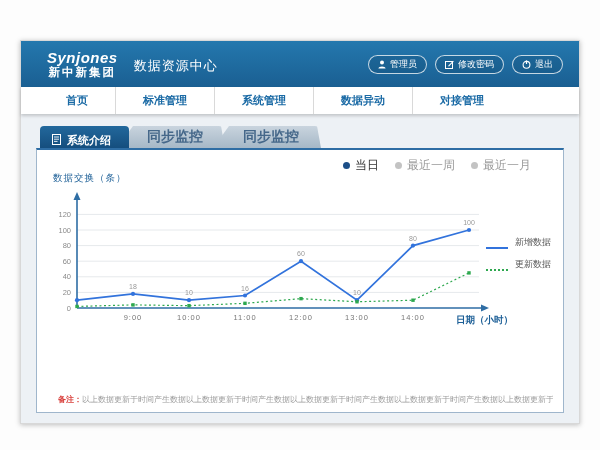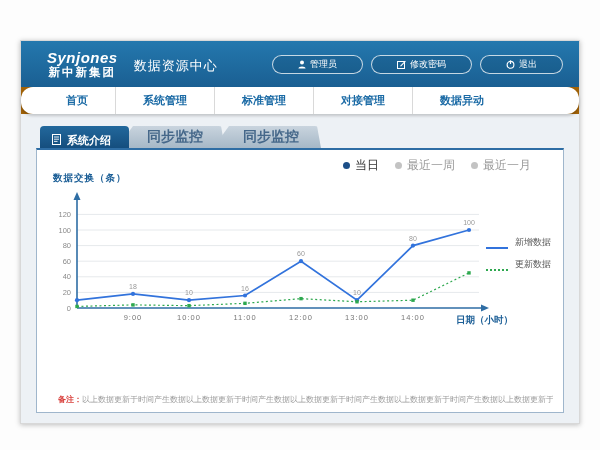--- a/index.html
+++ b/index.html
@@ -10,26 +10,26 @@
 
   
   .header { position:absolute; left:0; top:0; right:0; height:46px;
             background:linear-gradient(#2478ae,#1a5f92); display:flex; align-items:center; }
   .logo { margin-left:26px; color:#fff; text-align:center; line-height:1.05; }
   .logo-en { font-size:15px; font-weight:bold; font-style:italic; letter-spacing:.5px; }
   .logo-cn { font-size:11.5px; font-weight:bold; letter-spacing:2px; }
   .app-title { margin-left:16px; padding:4px 0 0 0; color:#fff; font-size:13px; letter-spacing:1px; align-self:center; }
   .header-right { margin-left:auto; margin-right:16px; display:flex; gap:8px; }
   .hbtn { display:flex; align-items:center; gap:4px; border:1px solid rgba(255,255,255,.75);
-          background:rgba(0,30,60,.12); border-radius:10px; padding:2px 25px; color:#fff; font-size:9px; cursor:pointer; }
+          background:rgba(0,30,60,.12); border-radius:10px; padding:2px 9px; color:#fff; font-size:9px; cursor:pointer; }
   .hbtn svg { display:block; }
 
   
   .nav { position:absolute; left:0; top:46px; right:0; height:27px; background:#fff;
-         display:flex; align-items:center; padding-left:18px; box-shadow:0 2px 3px rgba(0,0,0,.18); z-index:3;border-radius:12px; }
+         display:flex; align-items:center; padding-left:18px; box-shadow:0 2px 3px rgba(0,0,0,.18); z-index:3; }
   .nav-item { padding:0 27px; font-size:11px; font-weight:bold; color:#1a6aa5; cursor:pointer; line-height:27px; }
   .nav-item + .nav-item { border-left:1px solid #d9d9d9; }
 
   
   .content { position:absolute; left:0; top:73px; right:0; bottom:0; background:#edf1f5; padding:12px 15px; }
   .tabs { display:flex; margin-left:4px; height:22px; position:relative; z-index:2; }
   .tab { display:flex; align-items:center; font-weight:bold; cursor:pointer; }
   .tab.active { background:linear-gradient(#22689c,#154e7e); color:#fff; font-size:11px;
                 padding:7px 18px 0 12px; gap:6px; border-radius:4px 4px 0 0; z-index:2; }
   .tab.inactive { background:linear-gradient(#c9d4de,#a6b8c7); color:#46688a; font-size:14px;
@@ -39,21 +39,21 @@
   .panel { position:relative; background:#fff; border:1px solid #9fb6cc; border-top:2px solid #2e6da4; height:265px; }
 
   .filters { position:absolute; top:7px; right:32px; display:flex; gap:16px; }
   .filter { display:flex; align-items:center; gap:5px; font-size:12px; cursor:pointer; }
   .fdot { width:7px; height:7px; border-radius:50%; }
   .filter.selected .fdot { background:#1c4f88; }
   .filter.selected { color:#333; }
   .filter.unselected .fdot { background:#c3c3c3; }
   .filter.unselected { color:#999; }
 
-  .ylabel { position:absolute; top:22px; left:16px; font-size:9.5px; font-weight:bold; color:#1b5e96; letter-spacing:1px; }
+  .ylabel { position:absolute; top:22px; left:16px; font-size:9.5px; font-weight:normal; color:#1b5e96; letter-spacing:1px; }
 
   .chart-wrap { position:absolute; left:8px; top:40px; }
 
   .series-legend { position:absolute; right:12px; top:86px; }
   .slegend-row { display:flex; align-items:flex-end; gap:7px; margin-bottom:9px; }
   .sline { width:22px; height:0; border-top:2px solid; }
   .sline.dotted { border-top-style:dotted; }
   .slegend-row span { font-size:9px; color:#555; }
 
   .note { position:absolute; left:21px; top:208px; right:10px; font-size:8px; color:#9a9a9a; white-space:nowrap; overflow:hidden;margin-top:36px; }
@@ -96,24 +96,24 @@
               <line x1="4.5" y1="0.4" x2="4.5" y2="4" stroke="#fff" stroke-width="1.2"></line>
             </svg>
         </span>
         <span>退出</span>
       </div>
     </div>
   </div>
 
   <div class="nav">
     <div class="nav-item">首页</div>
+    <div class="nav-item">标准管理</div>
     <div class="nav-item">系统管理</div>
-    <div class="nav-item">标准管理</div>
+    <div class="nav-item">数据异动</div>
     <div class="nav-item">对接管理</div>
-    <div class="nav-item">数据异动</div>
   </div>
 
   <div class="content">
     <div class="tabs">
       <div class="tab active">
         <span>
           <svg width="9" height="11" viewBox="0 0 9 11">
               <rect x="0.5" y="0.5" width="8" height="10" fill="none" stroke="#fff" stroke-width="1"></rect>
               <line x1="2" y1="3" x2="7" y2="3" stroke="#fff" stroke-width="0.9"></line>
               <line x1="2" y1="5.2" x2="7" y2="5.2" stroke="#fff" stroke-width="0.9"></line>

